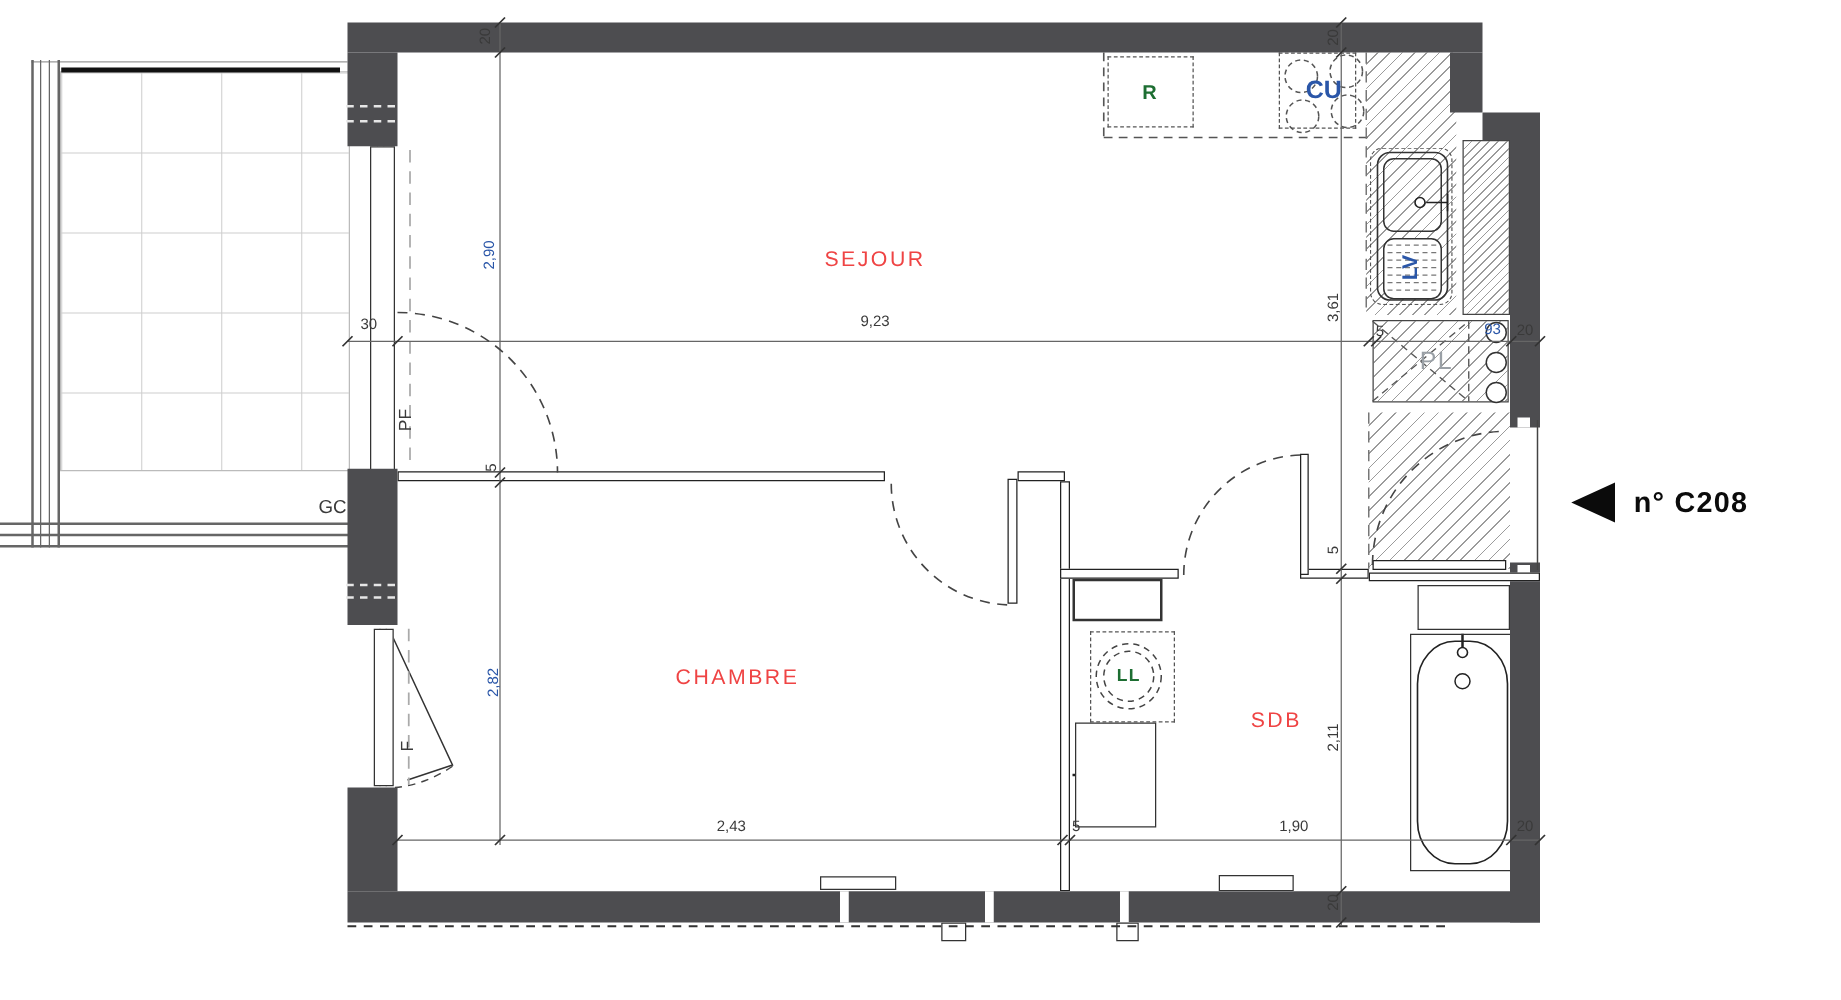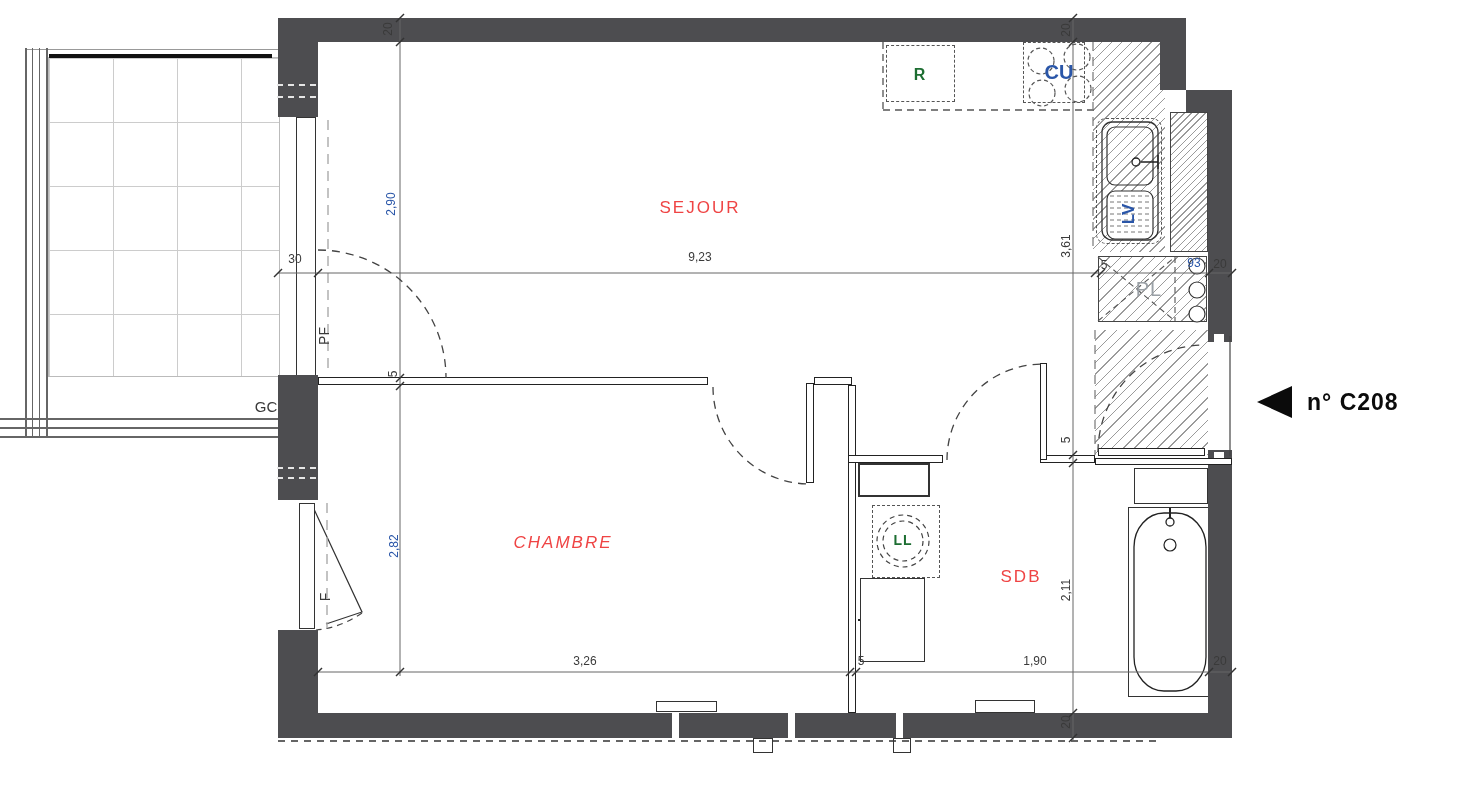--- a/index.html
+++ b/index.html
@@ -204,21 +204,21 @@
 
     <path d="M278 741 H1160" stroke="#333" stroke-width="1.6" stroke-dasharray="7 6" fill="none"></path>
 
     <path d="M1230 336 V456" stroke="#444" stroke-width="1.2" fill="none"></path>
 
     <polygon points="1292,386 1292,418 1257,402" fill="#0b0b0b"></polygon>
   </svg>
 
   <div id="labels">
       <span class="lbl room" style="left: 700px; top: 207px;">SEJOUR</span>
-      <span class="lbl room" style="left: 563px; top: 542px; font-style: italic;">CHAMBRE</span>
+      <span class="lbl room" style="left: 590px; top: 542px;">CHAMBRE</span>
       <span class="lbl room" style="left: 1021px; top: 576px;">SDB</span>
       <span class="lbl green" style="left: 920px; top: 75px;">R</span>
       <span class="lbl dim blue" style="left: 1059px; top: 72px; font-size: 20px;">CU</span>
       <span class="lbl dim blue rot" style="left: 1128px; top: 214px; font-size: 17px;">LV</span>
       <span class="lbl graylab" style="left: 1149px; top: 289px;">PL</span>
       <span class="lbl green" style="left: 903px; top: 540px; font-size: 14px;">LL</span>
       <span class="lbl dim" style="left: 242px; top: 406px; font-size: 15px; margin-left: 24px;">GC</span>
       <span class="lbl dim rot" style="left: 324px; top: 336px; font-size: 14px;">PF</span>
       <span class="lbl dim rot" style="left: 325px; top: 597px; font-size: 14px;">F</span>
       <span class="lbl c208" style="left: 1307px; top: 402px;">n° C208</span>
@@ -226,21 +226,21 @@
       <span class="lbl dimblue rot" style="left: 391px; top: 204px;">2,90</span>
       <span class="lbl dim" style="left: 295px; top: 259px;">30</span>
       <span class="lbl dim" style="left: 700px; top: 257px;">9,23</span>
       <span class="lbl dim rot" style="left: 393px; top: 374px;">5</span>
       <span class="lbl dim rot" style="left: 1066px; top: 30px;">20</span>
       <span class="lbl dim rot" style="left: 1066px; top: 246px;">3,61</span>
       <span class="lbl dim" style="left: 1104px; top: 265px;">5</span>
       <span class="lbl dimblue" style="left: 1194px; top: 263px;">93</span>
       <span class="lbl dim" style="left: 1220px; top: 264px;">20</span>
       <span class="lbl dimblue rot" style="left: 394px; top: 546px;">2,82</span>
-      <span class="lbl dim" style="left: 585px; top: 661px;">3,26</span>
+      <span class="lbl dim" style="left: 585px; top: 661px;">2,43</span>
       <span class="lbl dim" style="left: 861px; top: 661px;">5</span>
       <span class="lbl dim" style="left: 1035px; top: 661px;">1,90</span>
       <span class="lbl dim rot" style="left: 1066px; top: 590px;">2,11</span>
       <span class="lbl dim" style="left: 1220px; top: 661px;">20</span>
       <span class="lbl dim rot" style="left: 1066px; top: 722px;">20</span>
       <span class="lbl dim rot" style="left: 1066px; top: 440px;">5</span>
     </div>
 <div class="wallseg" style="left: 278px; top: 18px; width: 908px; height: 24px;"></div>
     <div class="wallseg" style="left: 278px; top: 42px; width: 40px; height: 75px;"></div>
     <div class="wallseg" style="left: 278px; top: 375px; width: 40px; height: 125px;"></div>

